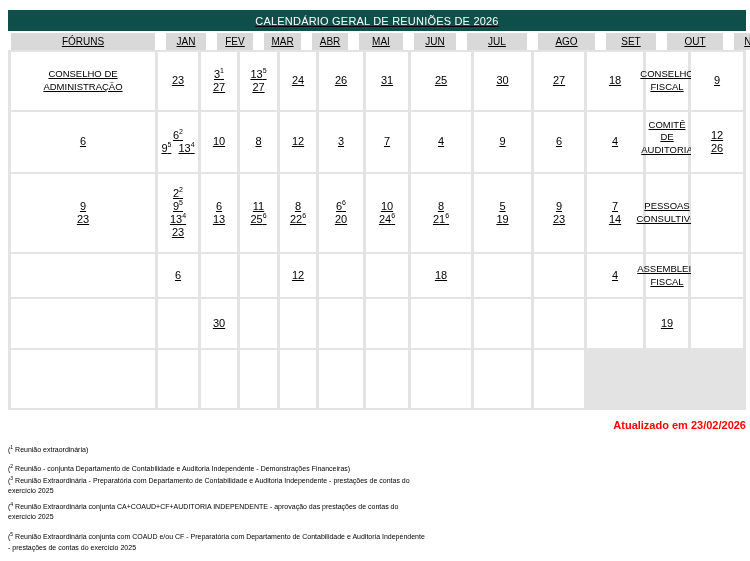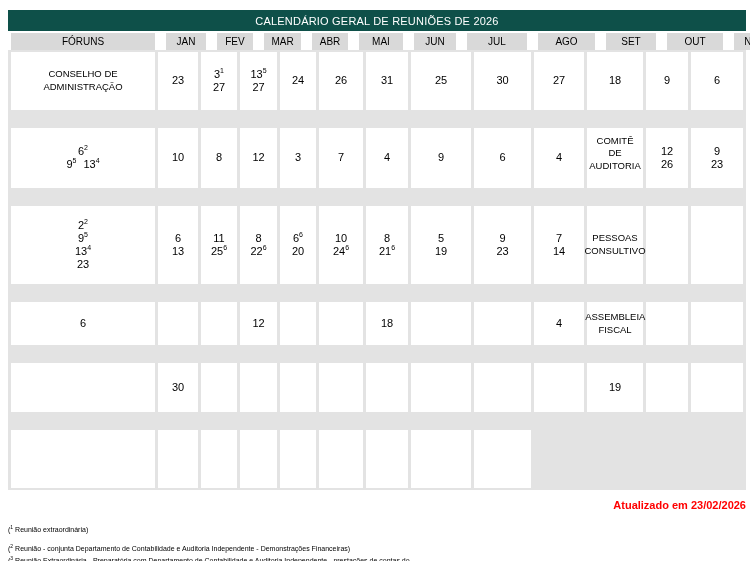--- a/index.html
+++ b/index.html
@@ -9,39 +9,39 @@
     -webkit-font-smoothing:antialiased;
   }
   :root{
     --cols:144px 40px 36px 37px 36px 44px 42px 60px 57px 50px 56px 42px 52px;
     --title-bg:#0E5049;
     --subheader-bg:#D9D9D9;
     --gap-bg:#E3E3E3;
     --cell-bg:#FFFFFF;
     --updated-color:#FF0000;
   }
-  .sheet{width:738px;margin:10px 0 0 8px;}
+  .sheet{width:738px;margin:10px 0 0 8px;text-decoration:underline;}
   .title-bar{
     height:21px;background:var(--title-bg);color:#fff;
     display:flex;align-items:center;justify-content:center;
     font-size:11px;letter-spacing:.2px;margin-bottom:2px;
   }
   .header-grid{
     display:grid;grid-template-columns:var(--cols);
     column-gap:11px;padding:0 3px;background:#fff;
   }
   .hcell{
     background:var(--subheader-bg);height:17px;
     display:flex;align-items:center;justify-content:center;
     font-size:10px;white-space:nowrap;
   }
   .data-grid{
     display:grid;grid-template-columns:var(--cols);
     grid-template-rows:58px 60px 78px 43px 49px 58px;
-    gap:18px 3px;background:var(--gap-bg);padding:2px 3px;
+    gap:2px 3px;background:var(--gap-bg);padding:2px 3px;
   }
   .cell{background:var(--cell-bg);}
   .forum{
     display:flex;align-items:center;justify-content:center;
     text-align:center;font-size:9.5px;line-height:1.35;
     padding:2px 4px;white-space:pre-line;
   }
   .forum.r2{align-items:flex-end;padding-bottom:15px;}
   .dates{
     display:flex;flex-direction:column;align-items:center;justify-content:center;
@@ -133,20 +133,21 @@
       <div class="cell dates r0">
         <div class="line">
           <span class="date">27</span>
         </div>
       </div>
       <div class="cell dates r0">
         <div class="line">
           <span class="date">18</span>
         </div>
       </div>
+      <div class="cell forum r1">CONSELHO FISCAL</div>
       <div class="cell dates r1">
         <div class="line">
           <span class="date">9</span>
         </div>
       </div>
       <div class="cell dates r1">
         <div class="line">
           <span class="date">6</span>
         </div>
       </div>

